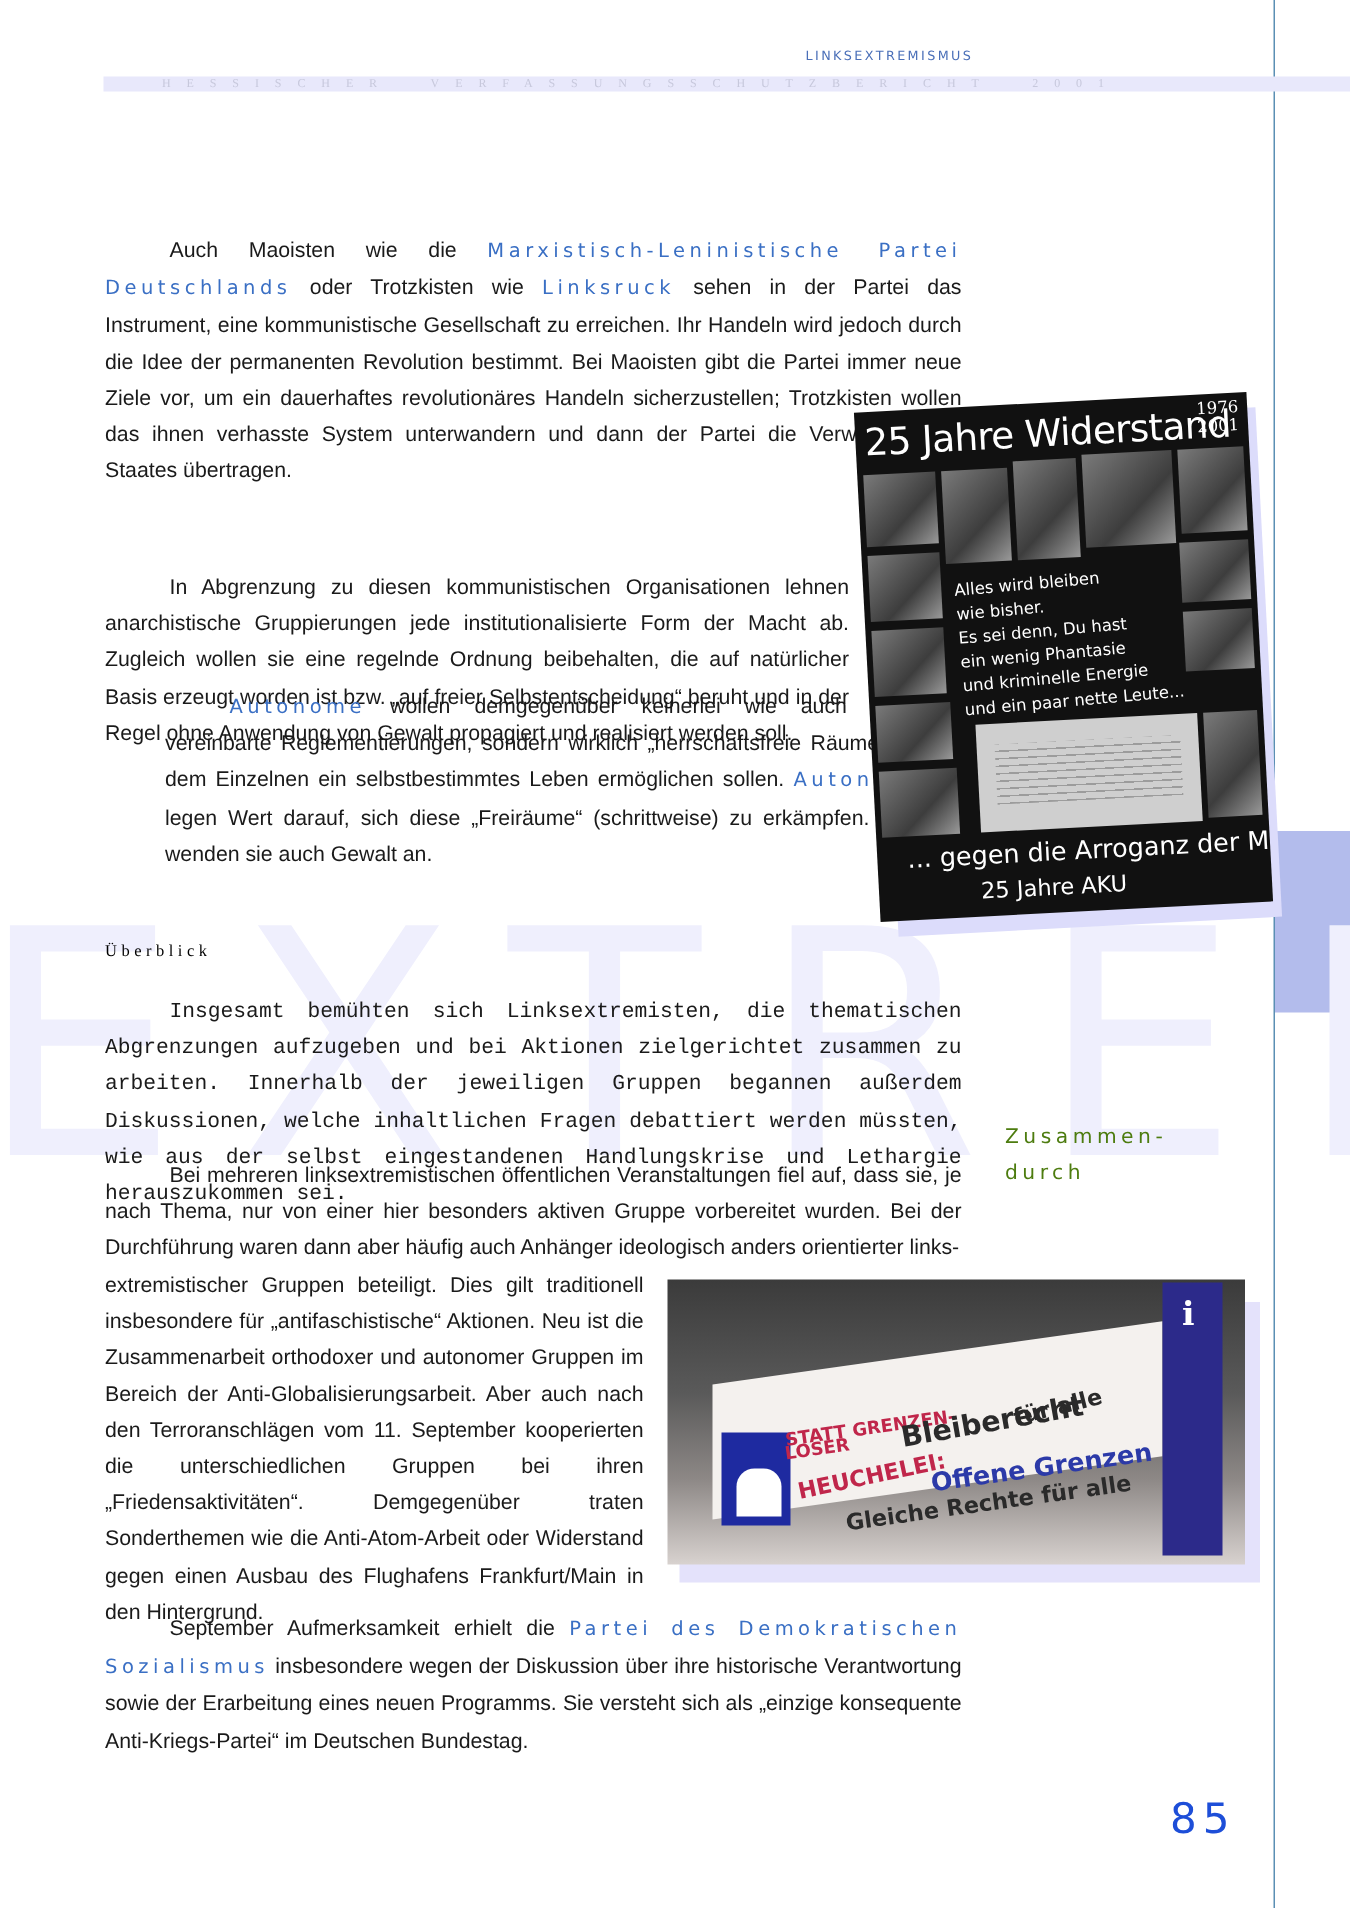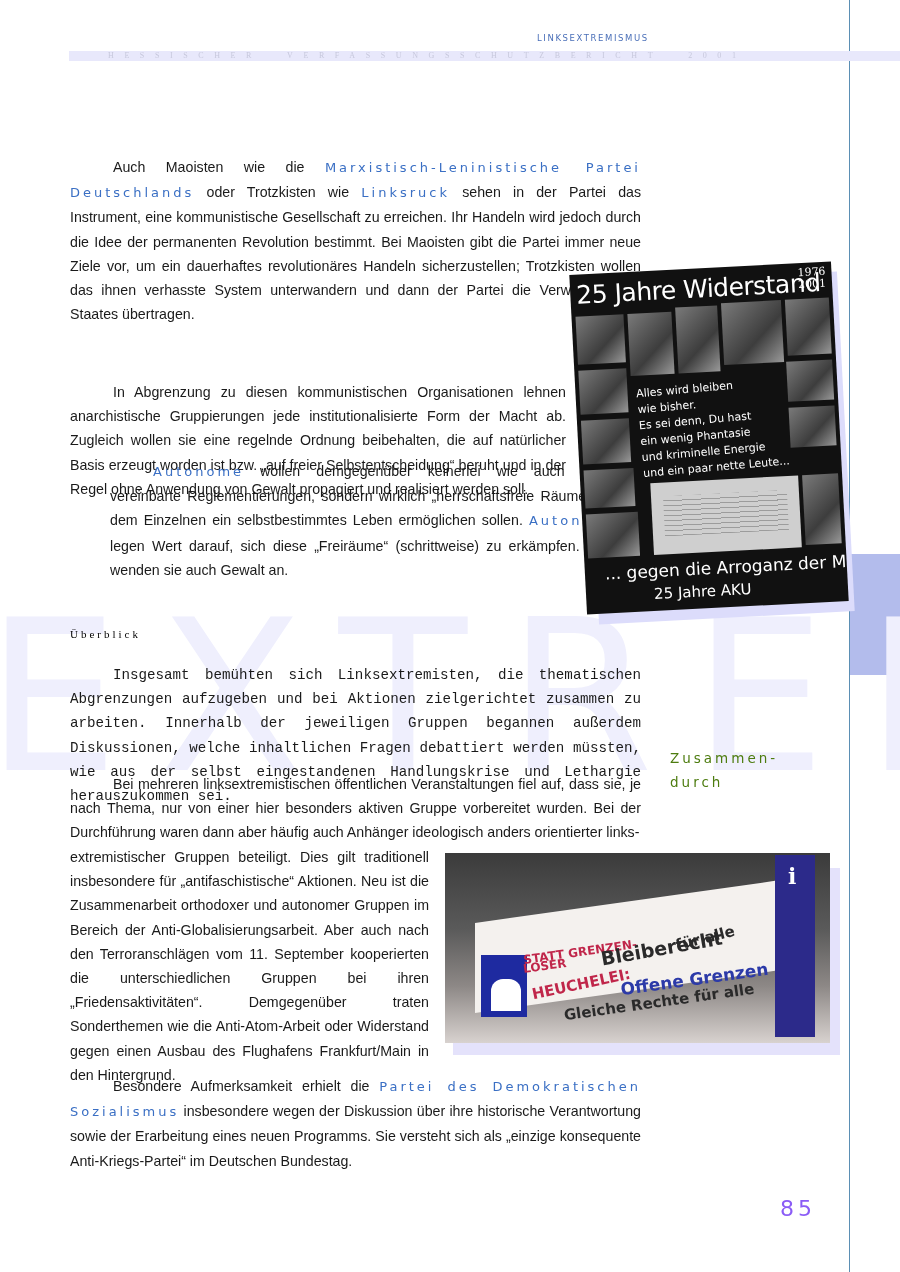--- a/index.html
+++ b/index.html
@@ -22,21 +22,21 @@
     .p { position: absolute; left: 70px; font-size: 14.2px; line-height: 24.2px; text-align: justify; z-index: 2;
          font-family: "Liberation Sans", sans-serif; }
     .p .indent { display: inline-block; width: 43px; }
     .link { color: #3a6fc4; letter-spacing: 3px; font-family: "DejaVu Sans", sans-serif; font-size: 13px; }
 
     .heading { position: absolute; left: 70px; top: 628px; color: #000000; font-size: 11px; letter-spacing: 3px;
                z-index: 2; font-family: Liberation Serif, serif; }
     .margin-note { position: absolute; left: 670px; top: 746px; color: #4d7c0f; font-size: 13.5px;
                    line-height: 24px; letter-spacing: 3px; z-index: 2; font-family: "DejaVu Sans", sans-serif; }
 
-    .page-number { position: absolute; left: 780px; top: 1196px; font-size: 22px; color: #8b5cf6;
+    .page-number { position: absolute; left: 780px; top: 1196px; font-size: 28px; color: #1d4ed8;
                    letter-spacing: 4px; font-family: "DejaVu Sans", sans-serif; }
 
     
     .poster-shadow { position: absolute; left: 590px; top: 278px; width: 256px; height: 340px; background: #dcdcfb;
                      transform: rotate(-3deg); z-index: 1; }
     .poster { position: absolute; left: 578px; top: 268px; width: 262px; height: 340px; background: #111;
               transform: rotate(-3deg); z-index: 3; overflow: hidden; }
     .poster-title { position: absolute; top: 6px; left: 6px; color: #fff; font-size: 25px;
                     font-family: "DejaVu Sans", sans-serif; white-space: nowrap; letter-spacing: -0.5px; }
     .poster-years { position: absolute; top: 4px; right: 6px; color: #fff; font-size: 11px; line-height: 12px;
@@ -117,21 +117,21 @@
 </div>
 
 <div class="p" style="top:772px; width:571px;">
   <span class="indent"></span><span>Bei mehreren linksextremistischen öffentlichen Veranstaltungen fiel auf, dass sie, je nach Thema, nur von einer hier besonders aktiven Gruppe vorbereitet wurden. Bei der Durchführung waren dann aber häufig auch Anhänger ideologisch anders orientierter links-</span>
 </div>
 <div class="p" style="top:845px; width:359px;">
   <span>extremistischer Gruppen beteiligt. Dies gilt traditionell insbesondere für „antifaschistische“ Aktionen. Neu ist die Zusammenarbeit orthodoxer und autonomer Gruppen im Bereich der Anti-Globalisierungsarbeit. Aber auch nach den Terroranschlägen vom 11. September kooperierten die unterschiedlichen Gruppen bei ihren „Friedensaktivitäten“. Demgegenüber traten Sonderthemen wie die Anti-Atom-Arbeit oder Widerstand gegen einen Ausbau des Flughafens Frankfurt/Main in den Hintergrund.</span>
 </div>
 
 <div class="p" style="top:1074px; width:571px;">
-  <span class="indent"></span><span>Besondere Aufmerksamkeit erhielt die </span><span class="link">Partei des Demokratischen Sozialismus</span><span> insbesondere wegen der Diskussion über ihre historische Verantwortung sowie der Erarbeitung eines neuen Programms. Sie versteht sich als „einzige konsequente Anti-Kriegs-Partei“ im Deutschen Bundestag.</span>
+  <span class="indent"></span><span>September Aufmerksamkeit erhielt die </span><span class="link">Partei des Demokratischen Sozialismus</span><span> insbesondere wegen der Diskussion über ihre historische Verantwortung sowie der Erarbeitung eines neuen Programms. Sie versteht sich als „einzige konsequente Anti-Kriegs-Partei“ im Deutschen Bundestag.</span>
 </div>
 
 <div class="poster-shadow"></div>
 <div class="poster">
   <div class="poster-title">25 Jahre Widerstand</div>
   <div class="poster-years">
     <span>1976</span>
     <span>2001</span>
   </div>
   <div class="tile" style="left:4px; top:42px; width:48px; height:48px;"></div>

